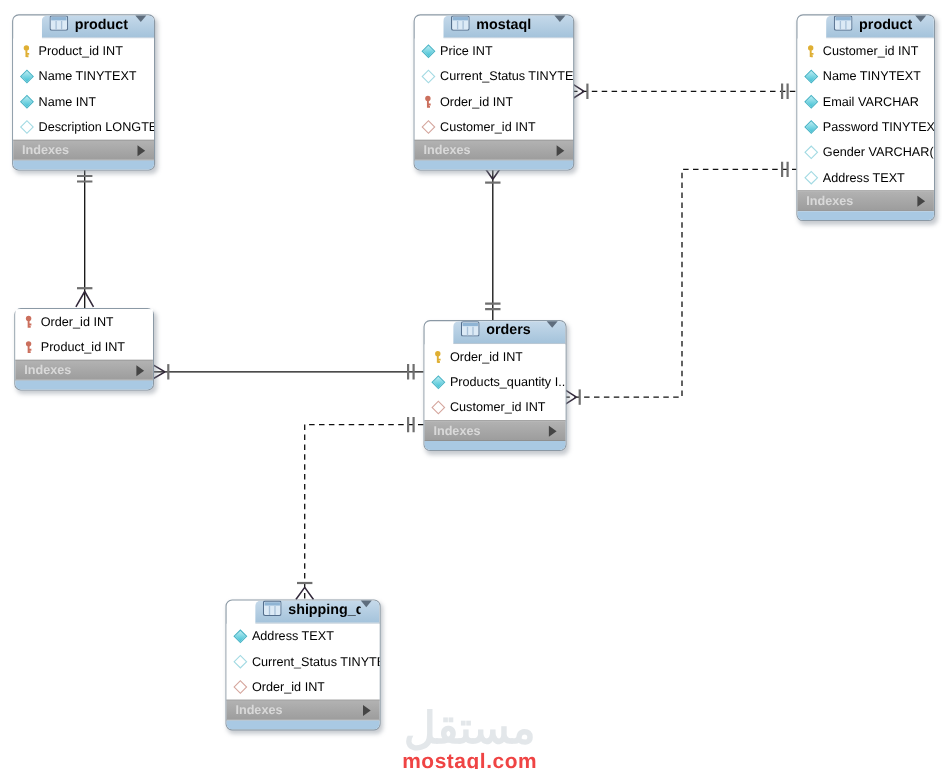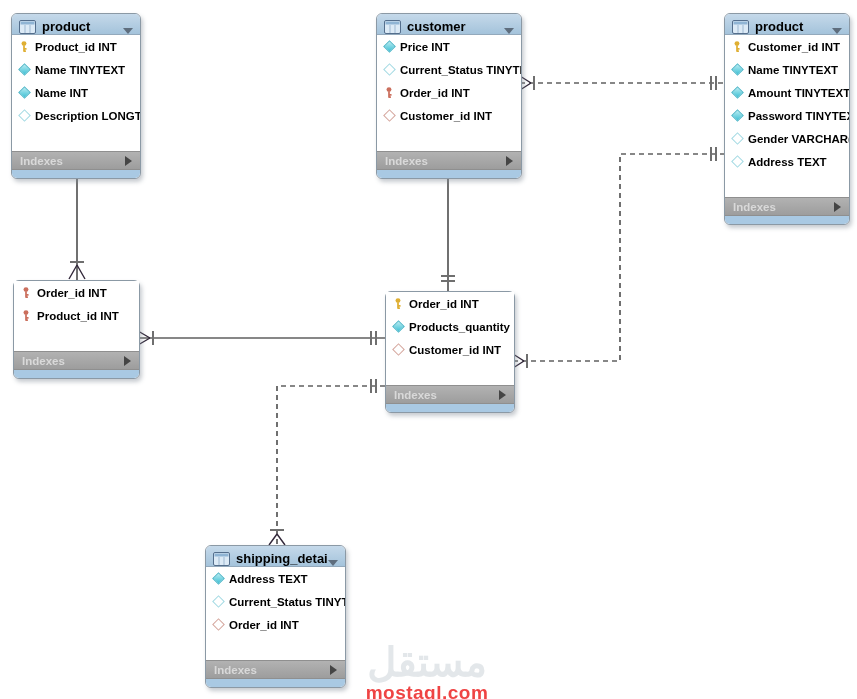--- a/index.html
+++ b/index.html
@@ -12,44 +12,44 @@
   
   .dbtable{
     position:absolute;
     border:1px solid #8b99a5;
     border-radius:6px;
     background:#fff;
     box-shadow:2px 3px 4px rgba(130,140,150,.45);
     z-index:2;
   }
   .thead{
-    height:21px;display:flex;align-items:flex-end;
+    height:21px;display:flex;align-items:flex-start;
     background:linear-gradient(#c5d9ea,#a4c3db);
     border-bottom:1px solid #93a9bc;
     border-radius:5px 5px 0 0;
-    padding:0 7px 0 7px;box-sizing:border-box;
+    padding:0 7px 0 7px;box-sizing:border-box;margin-left:26px;
   }
   .thead .ticon{display:flex;margin-right:6px;}
   .thead .tname{font-size:13px;font-weight:bold;color:#000;flex:1;white-space:nowrap;overflow:hidden;}
   .caret-down{width:0;height:0;border-left:5px solid transparent;border-right:5px solid transparent;border-top:6px solid #5e6d7d;}
   .tbody{background:#fff;}
   .row{height:23px;display:flex;align-items:center;padding-left:6px;box-sizing:border-box;}
-  .flabel{font-size:11.5px;color:#000;margin-left:5px;white-space:nowrap;overflow:hidden;font-weight:bold;}
+  .flabel{font-size:11.5px;color:#000;margin-left:5px;white-space:nowrap;overflow:hidden;}
   .ficon{width:12px;height:13px;display:inline-flex;align-items:center;justify-content:center;flex:none;}
   .ficon.pk{color:#dfaf33;}
   .ficon.fk{color:#cb6f5d;}
   .dia{width:7px;height:7px;transform:rotate(45deg);display:inline-block;}
   .col .dia{background:linear-gradient(135deg,#b8ecf2,#3fc0d4);border:1px solid #47b4c6;}
   .col-null .dia{background:#fff;border:1.6px solid #a3dae3;}
   .fk-null .dia{background:#fff;border:1.6px solid #d5a69d;}
   .indexes{
     height:19px;display:flex;align-items:center;
     background:linear-gradient(#b2b2b2,#9d9d9d);
     border-top:1px solid #8f8f8f;border-bottom:1px solid #8f8f8f;
-    padding:0 8px;box-sizing:border-box;margin-top:24px;
+    padding:0 8px;box-sizing:border-box;
   }
   .indexes .ilabel{font-size:11.5px;font-weight:bold;color:#d9d9d9;flex:1;}
   .play-icon{width:0;height:0;border-top:5px solid transparent;border-bottom:5px solid transparent;border-left:7px solid #454545;}
   .tfoot{height:8px;background:#a9c9e3;border-radius:0 0 5px 5px;}
 
   
   #watermark{
     position:absolute;left:352px;top:640px;width:150px;
     text-align:center;z-index:1;color:#e3e7ea;
     font-family:Liberation Sans, sans-serif;user-select:none;
@@ -169,21 +169,21 @@
     <div class="dbtable" style="left: 376px; top: 13px; width: 144px;">
       <div class="thead">
         <span class="ticon">
           <svg width="17" height="14" viewBox="0 0 17 14">
             <rect x="0.5" y="0.5" width="16" height="13" rx="1.5" fill="#dceaf6" stroke="#546e8c"></rect>
             <rect x="1.5" y="1.5" width="14" height="3" fill="#8fb4d4"></rect>
             <line x1="6" y1="5" x2="6" y2="13" stroke="#a8c0d8" stroke-width="1.2"></line>
             <line x1="11" y1="5" x2="11" y2="13" stroke="#a8c0d8" stroke-width="1.2"></line>
           </svg>
         </span>
-        <span class="tname">customer</span>
+        <span class="tname">mostaql</span>
         <span class="caret-down"></span>
       </div>
       <div class="tbody">
         <div class="row col">
           <span class="ficon col">
             <span class="dia"></span>
           </span>
           <span class="flabel">Price INT</span>
         </div>
         <div class="row col-null">
@@ -240,21 +240,21 @@
         <div class="row col">
           <span class="ficon col">
             <span class="dia"></span>
           </span>
           <span class="flabel">Name TINYTEXT</span>
         </div>
         <div class="row col">
           <span class="ficon col">
             <span class="dia"></span>
           </span>
-          <span class="flabel">Amount TINYTEXT</span>
+          <span class="flabel">Email VARCHAR</span>
         </div>
         <div class="row col">
           <span class="ficon col">
             <span class="dia"></span>
           </span>
           <span class="flabel">Password TINYTEXT</span>
         </div>
         <div class="row col-null">
           <span class="ficon col-null">
             <span class="dia"></span>
@@ -295,20 +295,32 @@
           <span class="flabel">Product_id INT</span>
         </div>
       </div>
       <div class="indexes">
         <span class="ilabel">Indexes</span>
         <span class="play-icon"></span>
       </div>
       <div class="tfoot"></div>
     </div>
     <div class="dbtable" style="left: 385px; top: 291px; width: 128px;">
+      <div class="thead">
+        <span class="ticon">
+          <svg width="17" height="14" viewBox="0 0 17 14">
+            <rect x="0.5" y="0.5" width="16" height="13" rx="1.5" fill="#dceaf6" stroke="#546e8c"></rect>
+            <rect x="1.5" y="1.5" width="14" height="3" fill="#8fb4d4"></rect>
+            <line x1="6" y1="5" x2="6" y2="13" stroke="#a8c0d8" stroke-width="1.2"></line>
+            <line x1="11" y1="5" x2="11" y2="13" stroke="#a8c0d8" stroke-width="1.2"></line>
+          </svg>
+        </span>
+        <span class="tname">orders</span>
+        <span class="caret-down"></span>
+      </div>
       <div class="tbody">
         <div class="row pk">
           <span class="ficon pk">
             <svg width="10" height="13" viewBox="0 0 11 13">
               <circle cx="5.5" cy="3.3" r="2.7" fill="currentColor"></circle>
               <path d="M5.5 5.5 V12.4 M5.5 9.2 H8.3 M5.5 11.6 H7.6" stroke="currentColor" stroke-width="1.9" fill="none"></path>
             </svg>
           </span>
           <span class="flabel">Order_id INT</span>
         </div>

